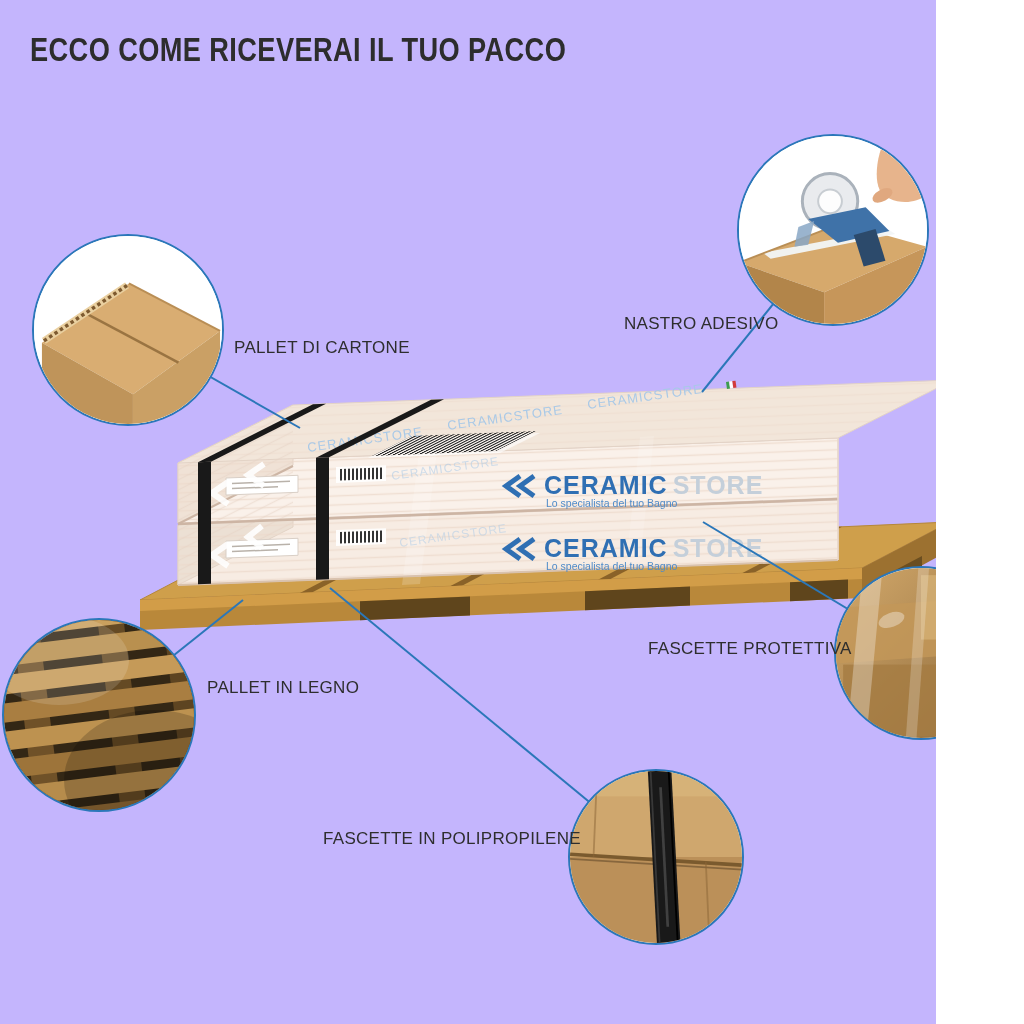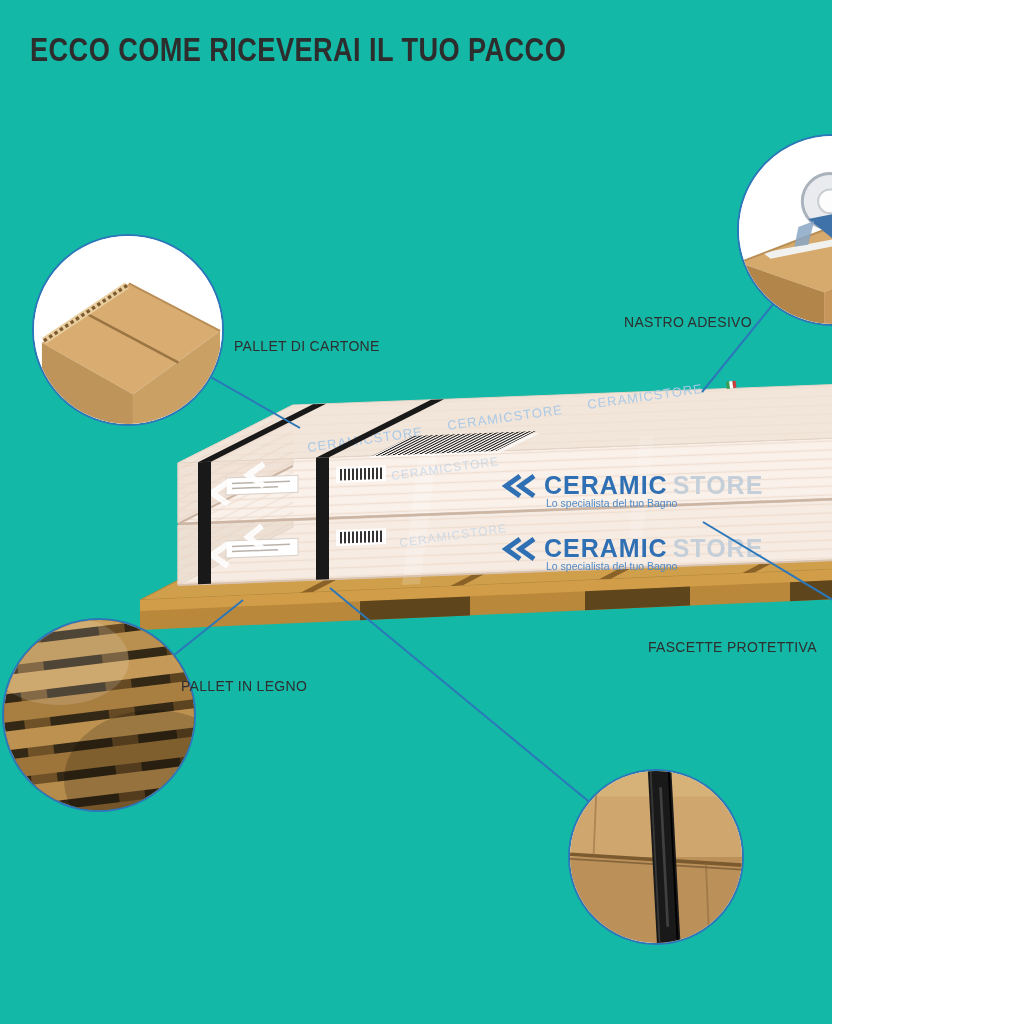--- a/index.html
+++ b/index.html
@@ -1,36 +1,36 @@
 <!DOCTYPE html>
 <html><head>
 <meta charset="utf-8">
 <style>
   html,body{margin:0;padding:0;background:#fff;}
-  .stage{position:relative;width:832px;height:1024px;background:#14b8a6;overflow:hidden;
+  .stage{position:relative;width:936px;height:1024px;background:#c4b5fd;overflow:hidden;
          font-family:"Liberation Sans",sans-serif;}
   .title{position:absolute;left:30px;top:30px;margin:0;font-size:34px;font-weight:700;
          color:#2d2d2d;letter-spacing:.5px;white-space:nowrap;
          transform:scaleX(.8);transform-origin:0 0;}
   .scene{position:absolute;left:0;top:0;width:1024px;height:1024px;z-index:1;}
   .scene text{font-family:"Liberation Sans",sans-serif;}
   .callout{position:absolute;border-radius:50%;border:2px solid #2b77b9;overflow:hidden;
            background:#fff;box-sizing:border-box;z-index:2;}
   .callout svg{display:block;width:100%;height:100%;}
-  .label{position:absolute;font-size:14px;color:#2e2e2e;letter-spacing:.3px;
+  .label{position:absolute;font-size:17px;color:#2e2e2e;letter-spacing:.3px;
          white-space:nowrap;z-index:3;}
   #c-scatolo{left:32px;top:234px;width:192px;height:192px;}
   #c-nastro{left:737px;top:134px;width:192px;height:192px;}
   #c-pellicola{left:834px;top:566px;width:174px;height:174px;}
   #c-pallet{left:2px;top:618px;width:194px;height:194px;}
   #c-fascette{left:568px;top:769px;width:176px;height:176px;}
   #l-scatolo{left:234px;top:338px;}
   #l-nastro{left:624px;top:314px;}
   #l-pellicola{left:648px;top:639px;}
-  #l-pallet{left:181px;top:678px;}
+  #l-pallet{left:207px;top:678px;}
   #l-fascette{left:323px;top:829px;}
 </style>
 </head>
 <body>
 
 <div class="stage">
 
   <h1 class="title">ECCO COME RICEVERAI IL TUO PACCO</h1>
 
   <svg class="scene" viewBox="0 0 1024 1024">
@@ -266,14 +266,15 @@
         <line x1="109" y1="0" x2="119" y2="190" stroke="#000000" stroke-width="2"></line>
         <line x1="100" y1="18" x2="108" y2="172" stroke="#4a4a4a" stroke-width="3" opacity=".8"></line>
       </g>
     </svg>
   </div>
 
   <div class="label" id="l-scatolo">PALLET DI CARTONE</div>
   <div class="label" id="l-nastro">NASTRO ADESIVO</div>
   <div class="label" id="l-pellicola">FASCETTE PROTETTIVA</div>
   <div class="label" id="l-pallet">PALLET IN LEGNO</div>
+  <div class="label" id="l-fascette">FASCETTE IN POLIPROPILENE</div>
 
 </div>
 
 </body></html>

